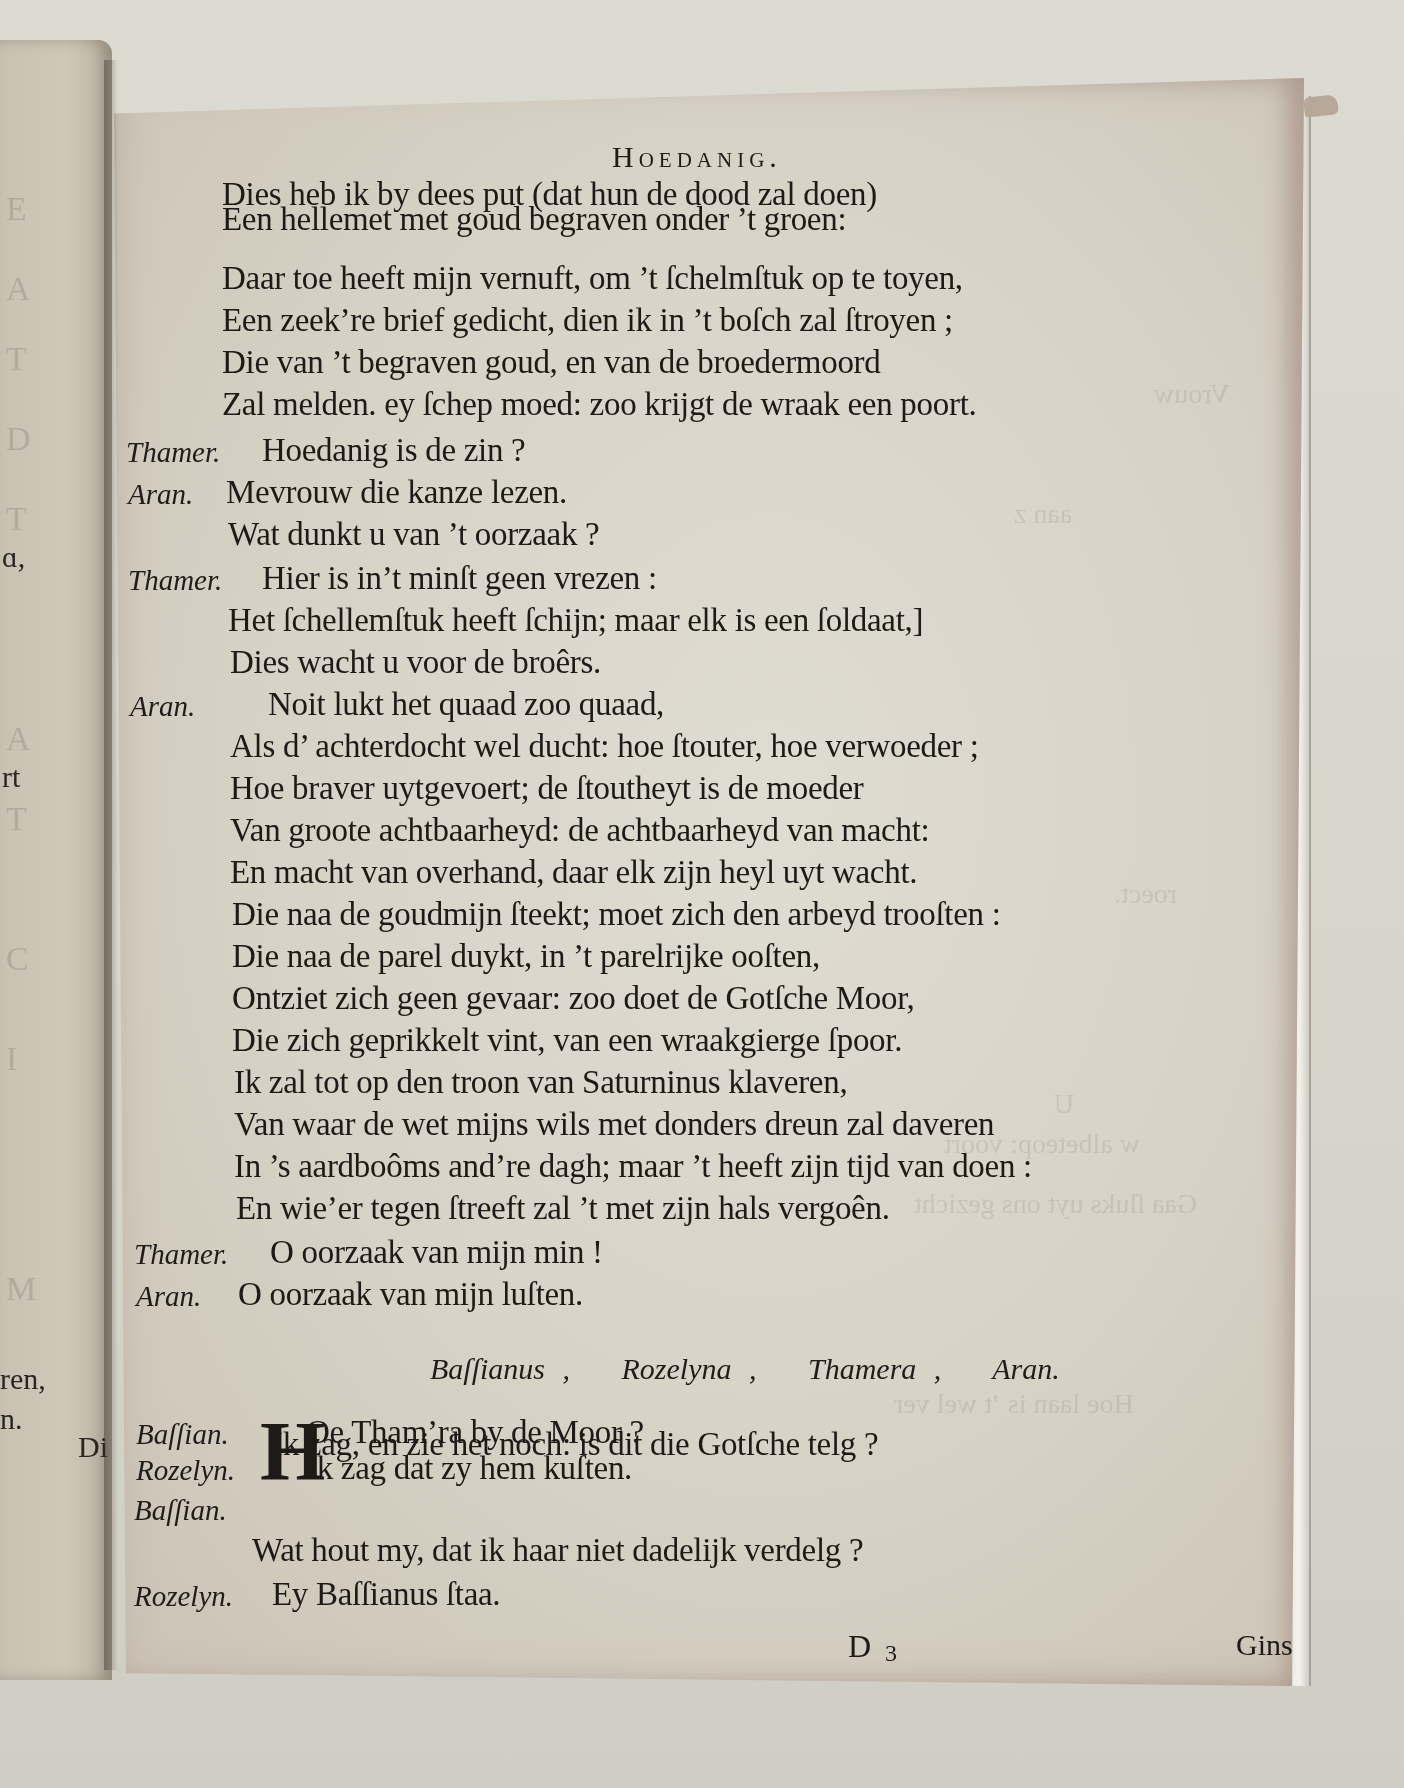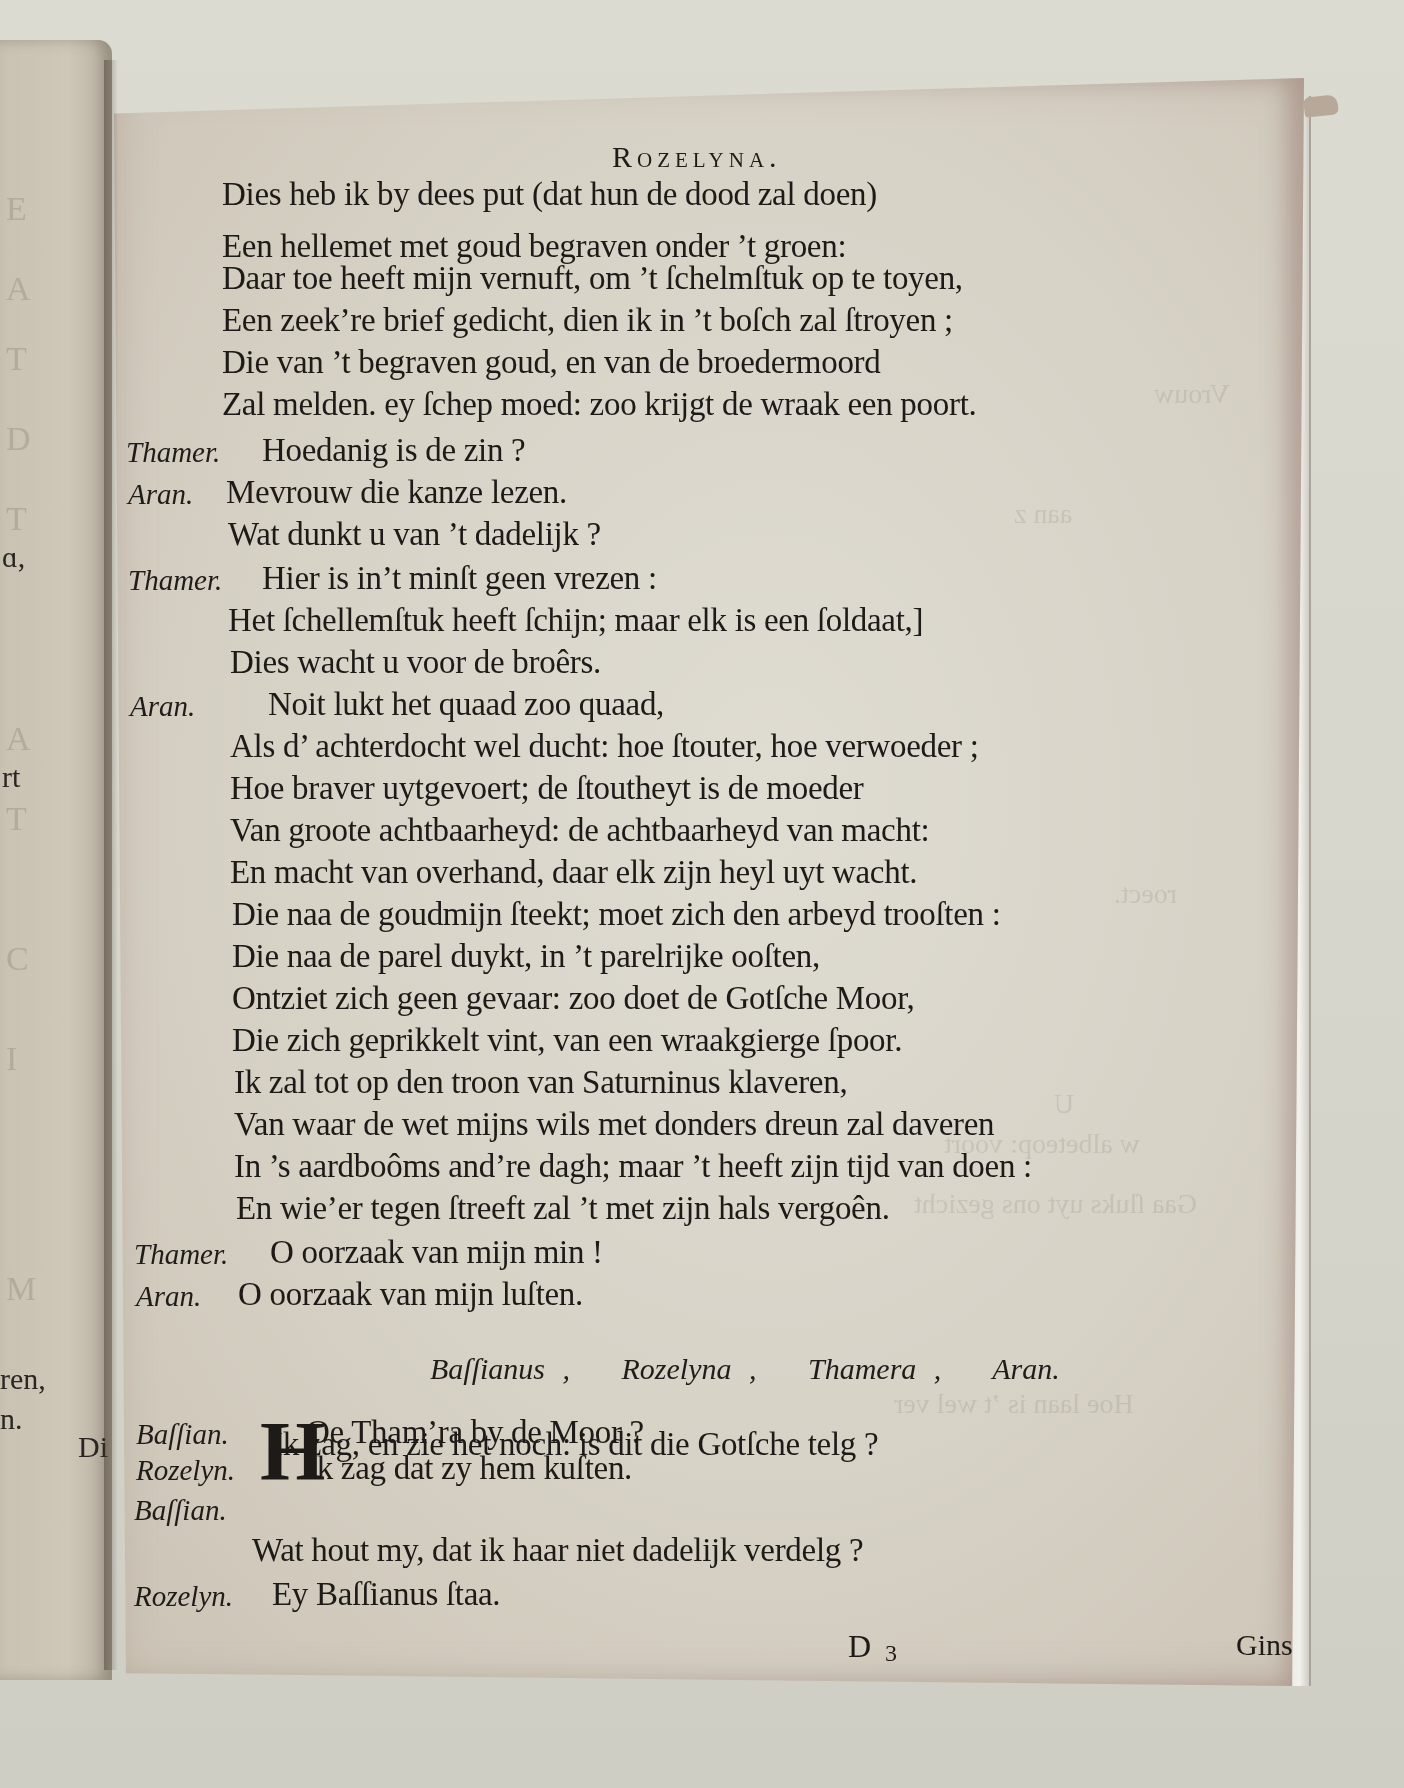--- a/index.html
+++ b/index.html
@@ -111,36 +111,36 @@
   <span class="bleed" style="left:1040px;top:300px">Vrouw</span>
   <span class="bleed" style="left:900px;top:420px">aan z</span>
   <span class="bleed" style="left:1000px;top:800px">roect.</span>
   <span class="bleed" style="left:940px;top:1010px">U</span>
   <span class="bleed" style="left:830px;top:1050px">w albeteop: voort</span>
   <span class="bleed" style="left:800px;top:1110px">Gaa ſluks uyt ons gezicht</span>
   <span class="bleed" style="left:780px;top:1310px">Hoe laan is ’t wel ver</span>
 </div>
 <div class="gutter"></div>
 
-<div class="running-head">Rozelyna.</div>
+<div class="running-head">Hoedanig.</div>
 
 <div>
   <span class="line" style="left:222px;top:178px">Dies heb ik by dees put (dat hun de dood zal doen)</span>
-  <span class="line" style="left:222px;top:230px">Een hellemet met goud begraven onder ’t groen:</span>
+  <span class="line" style="left:222px;top:203px">Een hellemet met goud begraven onder ’t groen:</span>
   <span class="line" style="left:222px;top:262px">Daar toe heeft mijn vernuft, om ’t ſchelmſtuk op te toyen,</span>
   <span class="line" style="left:222px;top:304px">Een zeek’re brief gedicht, dien ik in ’t boſch zal ſtroyen ;</span>
   <span class="line" style="left:222px;top:346px">Die van ’t begraven goud, en van de broedermoord</span>
   <span class="line" style="left:222px;top:388px">Zal melden. ey ſchep moed: zoo krijgt de wraak een poort.</span>
 
   <span class="speaker" style="left:118px;top:438px">Thamer.</span>
   <span class="line" style="left:262px;top:434px">Hoedanig is de zin ?</span>
 
   <span class="speaker" style="left:120px;top:480px">Aran.</span>
   <span class="line" style="left:226px;top:476px">Mevrouw die kanze lezen.</span>
-  <span class="line" style="left:228px;top:518px">Wat dunkt u van ’t dadelijk ?</span>
+  <span class="line" style="left:228px;top:518px">Wat dunkt u van ’t oorzaak ?</span>
 
   <span class="speaker" style="left:120px;top:566px">Thamer.</span>
   <span class="line" style="left:262px;top:562px">Hier is in’t minſt geen vrezen :</span>
   <span class="line" style="left:228px;top:604px">Het ſchellemſtuk heeft ſchijn; maar elk is een ſoldaat,]</span>
   <span class="line" style="left:230px;top:646px">Dies wacht u voor de broêrs.</span>
 
   <span class="speaker" style="left:122px;top:692px">Aran.</span>
   <span class="line" style="left:268px;top:688px">Noit lukt het quaad zoo quaad,</span>
   <span class="line" style="left:230px;top:730px">Als d’ achterdocht wel ducht: hoe ſtouter, hoe verwoeder ;</span>
   <span class="line" style="left:230px;top:772px">Hoe braver uytgevoert; de ſtoutheyt is de moeder</span>

